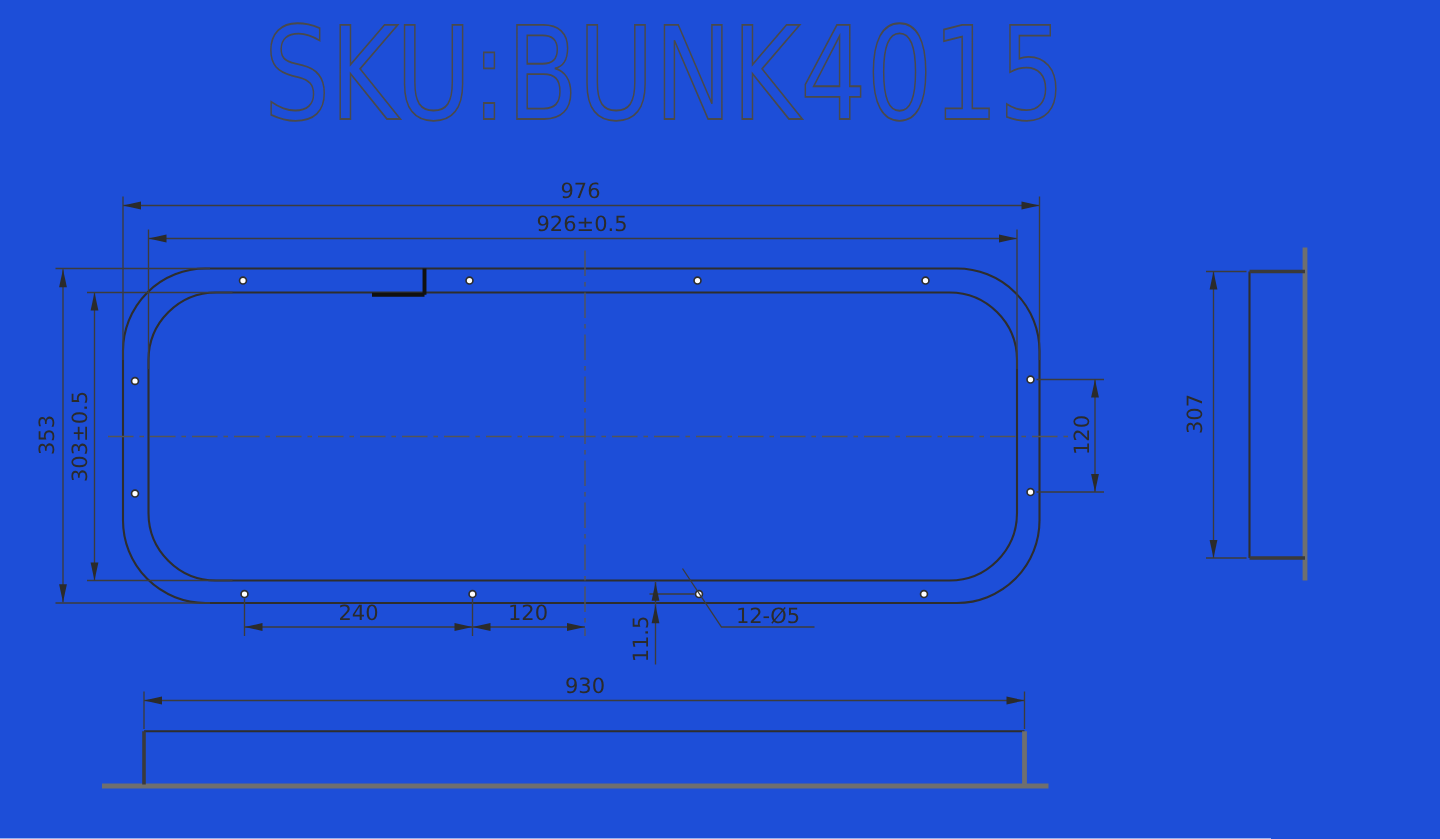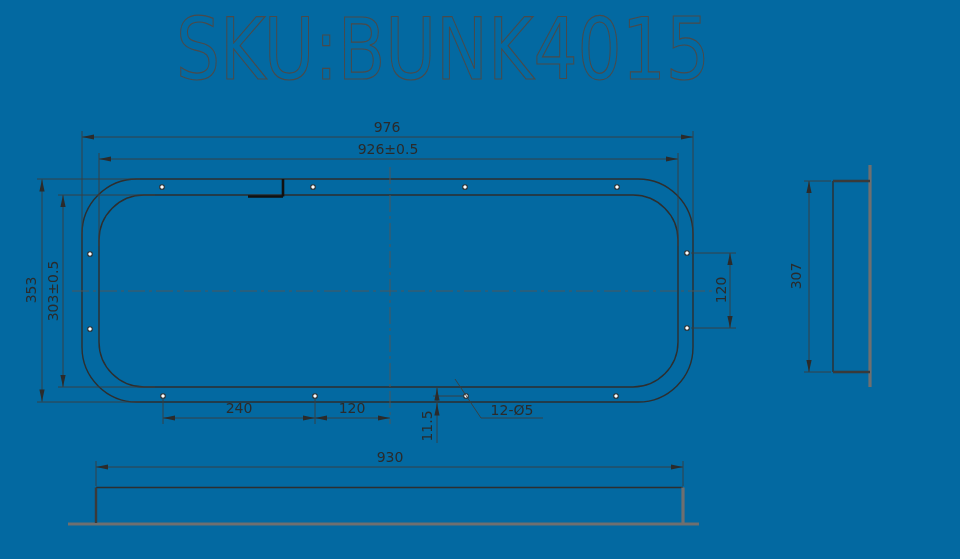--- a/index.html
+++ b/index.html
@@ -1,16 +1,16 @@
 <!DOCTYPE html>
 <html><head>
 <meta charset="utf-8">
 <style>
   html,body { margin:0; padding:0; background:#fff; }
-  .sheet { position:relative; width:960px; height:559px; background:#0369a1; overflow:hidden; }
+  .sheet { position:relative; width:960px; height:559px; background:#1d4ed8; overflow:hidden; }
   svg { display:block; }
   .title-text {
     font-family:"DejaVu Sans", sans-serif;
     font-size:86px;
     fill:none;
     stroke:#4a4a4a;
     stroke-width:1.2px;
     letter-spacing:0px;
   }
   .dimtext {

